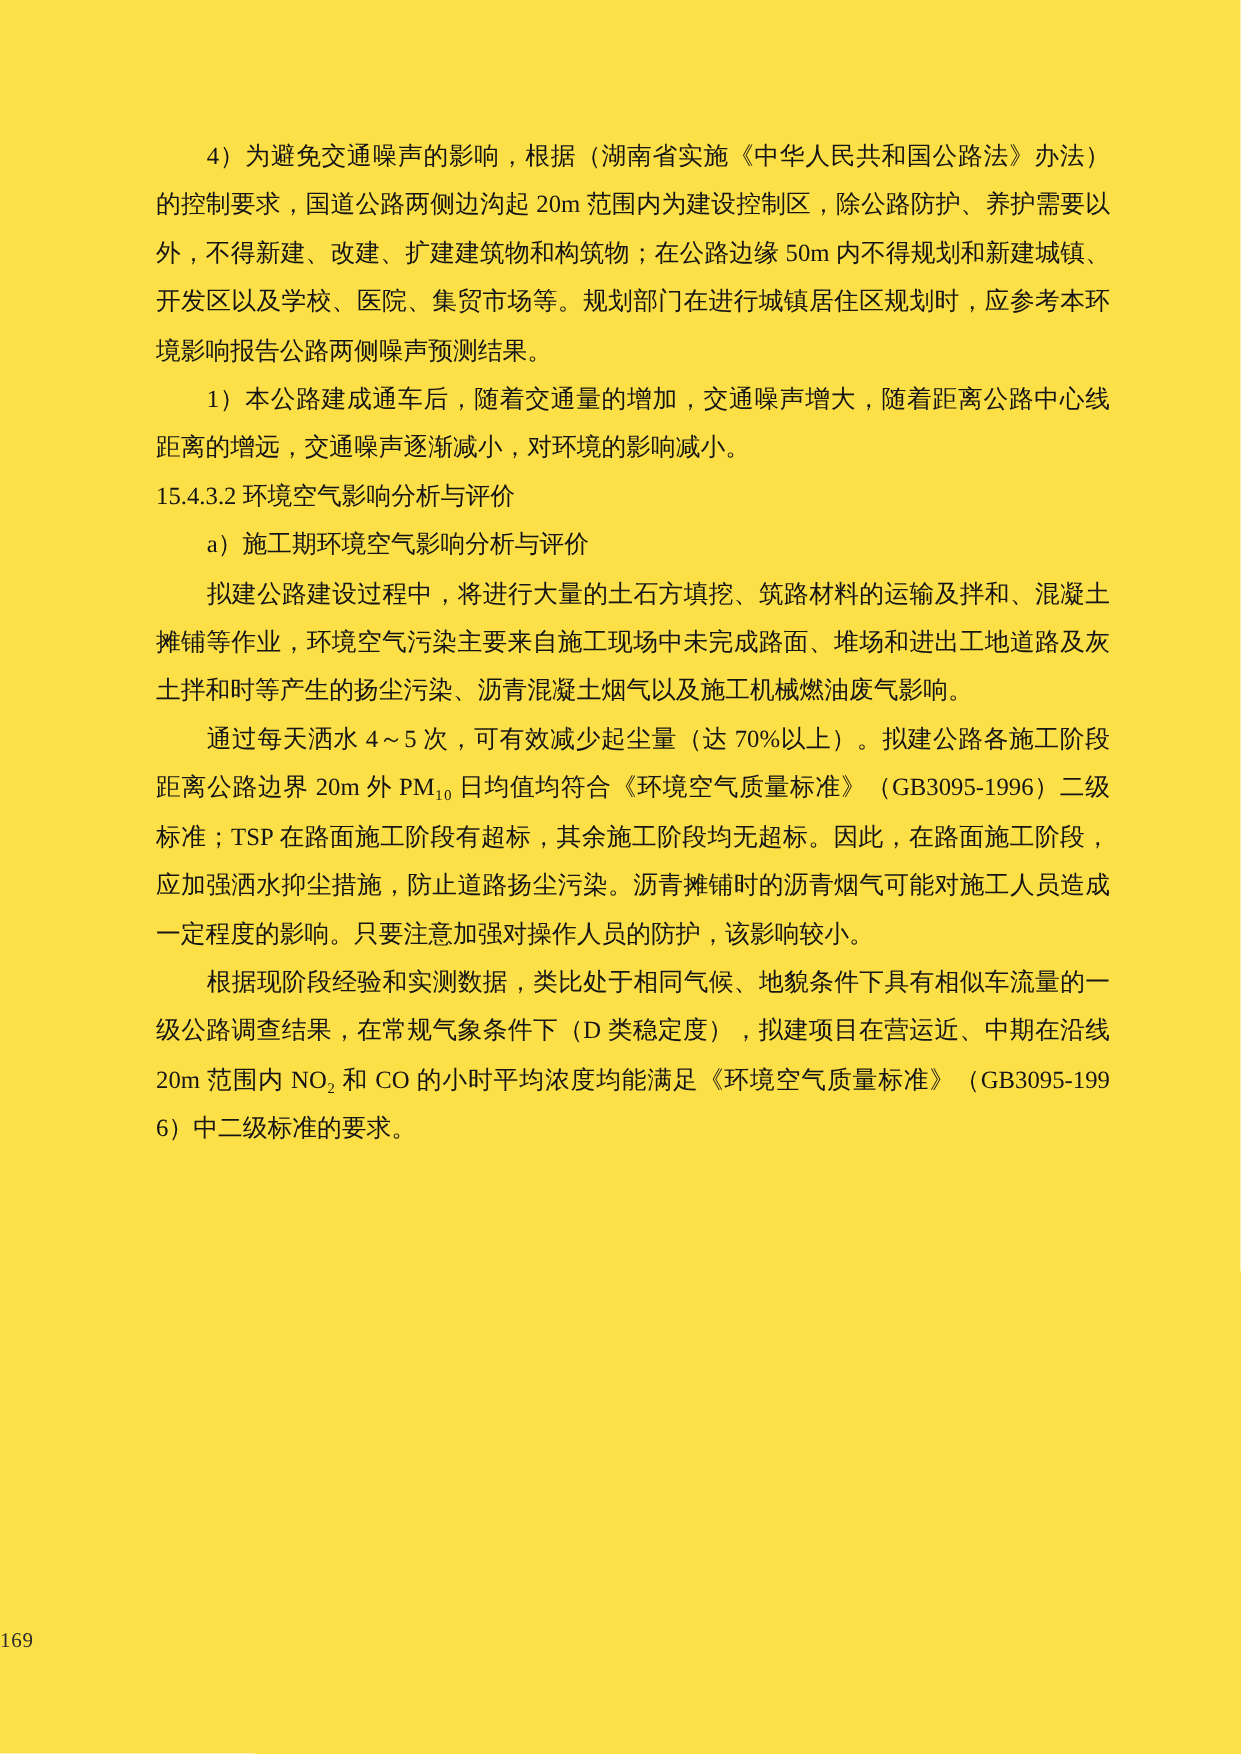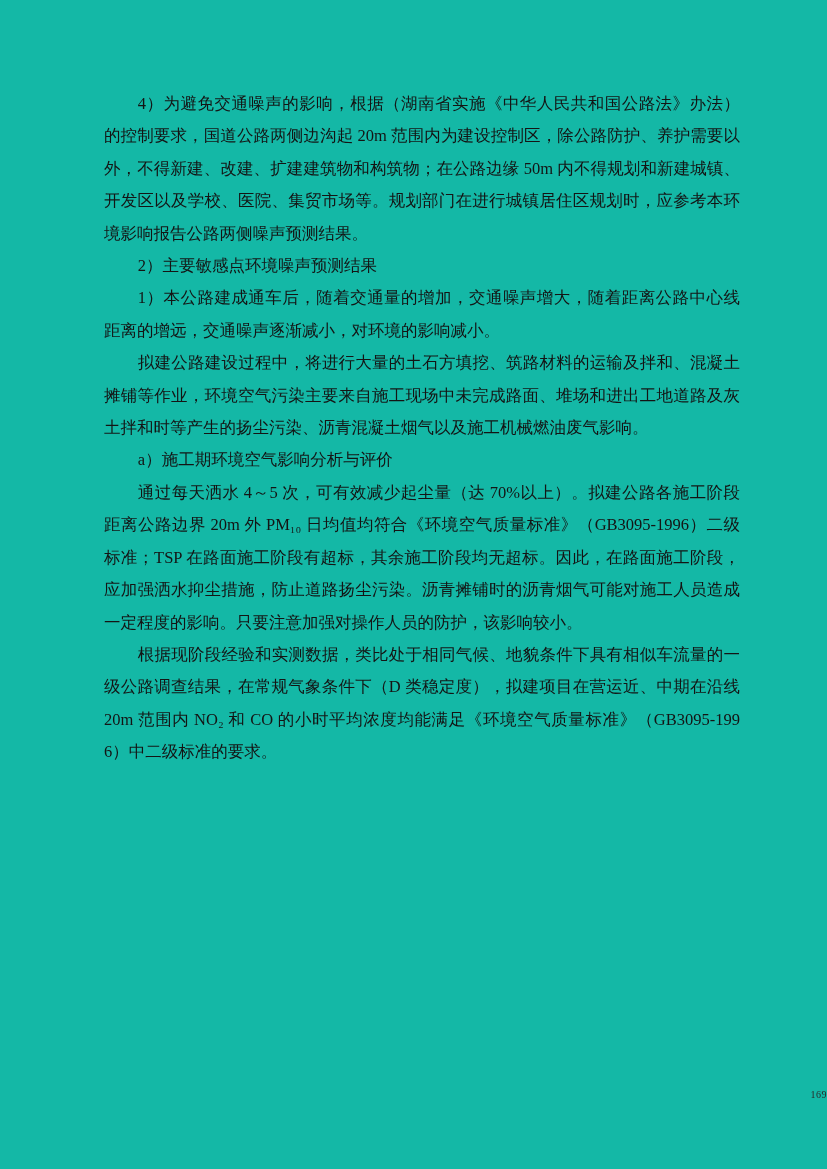--- a/index.html
+++ b/index.html
@@ -4,21 +4,21 @@
 <style>
   html, body {
     margin: 0;
     padding: 0;
     background: #ffffff;
   }
   .page {
     position: relative;
     width: 827px;
     height: 1169px;
-    background: #14b8a6;
+    background: #fde047;
     overflow: hidden;
     font-family: "Liberation Serif", "DejaVu Serif", serif;
     color: #141414;
   }
   .content {
     position: absolute;
     top: 88px;
     left: 104px;
     width: 636px;
   }
@@ -34,34 +34,34 @@
     text-indent: 2.05em;
   }
   .para.heading {
     text-indent: 0;
   }
   .footer {
     position: absolute;
     top: 1086px;
     left: 0;
     width: 100%;
-    text-align: right;
-    font-size: 10px;
+    text-align: left;
+    font-size: 14px;
     line-height: 18px;
     color: #2a2a2a;
     letter-spacing: 0.5px;
   }
 </style>
 </head>
 <body>
 
 <div class="page">
   <div class="content">
     <p class="para indent">4）为避免交通噪声的影响，根据（湖南省实施《中华人民共和国公路法》办法）的控制要求，国道公路两侧边沟起 20m 范围内为建设控制区，除公路防护、养护需要以外，不得新建、改建、扩建建筑物和构筑物；在公路边缘 50m 内不得规划和新建城镇、开发区以及学校、医院、集贸市场等。规划部门在进行城镇居住区规划时，应参考本环境影响报告公路两侧噪声预测结果。</p>
-    <p class="para indent">2）主要敏感点环境噪声预测结果</p>
     <p class="para indent">1）本公路建成通车后，随着交通量的增加，交通噪声增大，随着距离公路中心线距离的增远，交通噪声逐渐减小，对环境的影响减小。</p>
+    <p class="para heading">15.4.3.2 环境空气影响分析与评价</p>
+    <p class="para indent">a）施工期环境空气影响分析与评价</p>
     <p class="para indent">拟建公路建设过程中，将进行大量的土石方填挖、筑路材料的运输及拌和、混凝土摊铺等作业，环境空气污染主要来自施工现场中未完成路面、堆场和进出工地道路及灰土拌和时等产生的扬尘污染、沥青混凝土烟气以及施工机械燃油废气影响。</p>
-    <p class="para indent">a）施工期环境空气影响分析与评价</p>
     <p class="para indent">通过每天洒水 4～5 次，可有效减少起尘量（达 70%以上）。拟建公路各施工阶段距离公路边界 20m 外 PM₁₀ 日均值均符合《环境空气质量标准》（GB3095-1996）二级标准；TSP 在路面施工阶段有超标，其余施工阶段均无超标。因此，在路面施工阶段，应加强洒水抑尘措施，防止道路扬尘污染。沥青摊铺时的沥青烟气可能对施工人员造成一定程度的影响。只要注意加强对操作人员的防护，该影响较小。</p>
     <p class="para indent">根据现阶段经验和实测数据，类比处于相同气候、地貌条件下具有相似车流量的一级公路调查结果，在常规气象条件下（D 类稳定度），拟建项目在营运近、中期在沿线 20m 范围内 NO₂ 和 CO 的小时平均浓度均能满足《环境空气质量标准》（GB3095-1996）中二级标准的要求。</p>
   </div>
   <div class="footer">169</div>
 </div>
 
 </body></html>

